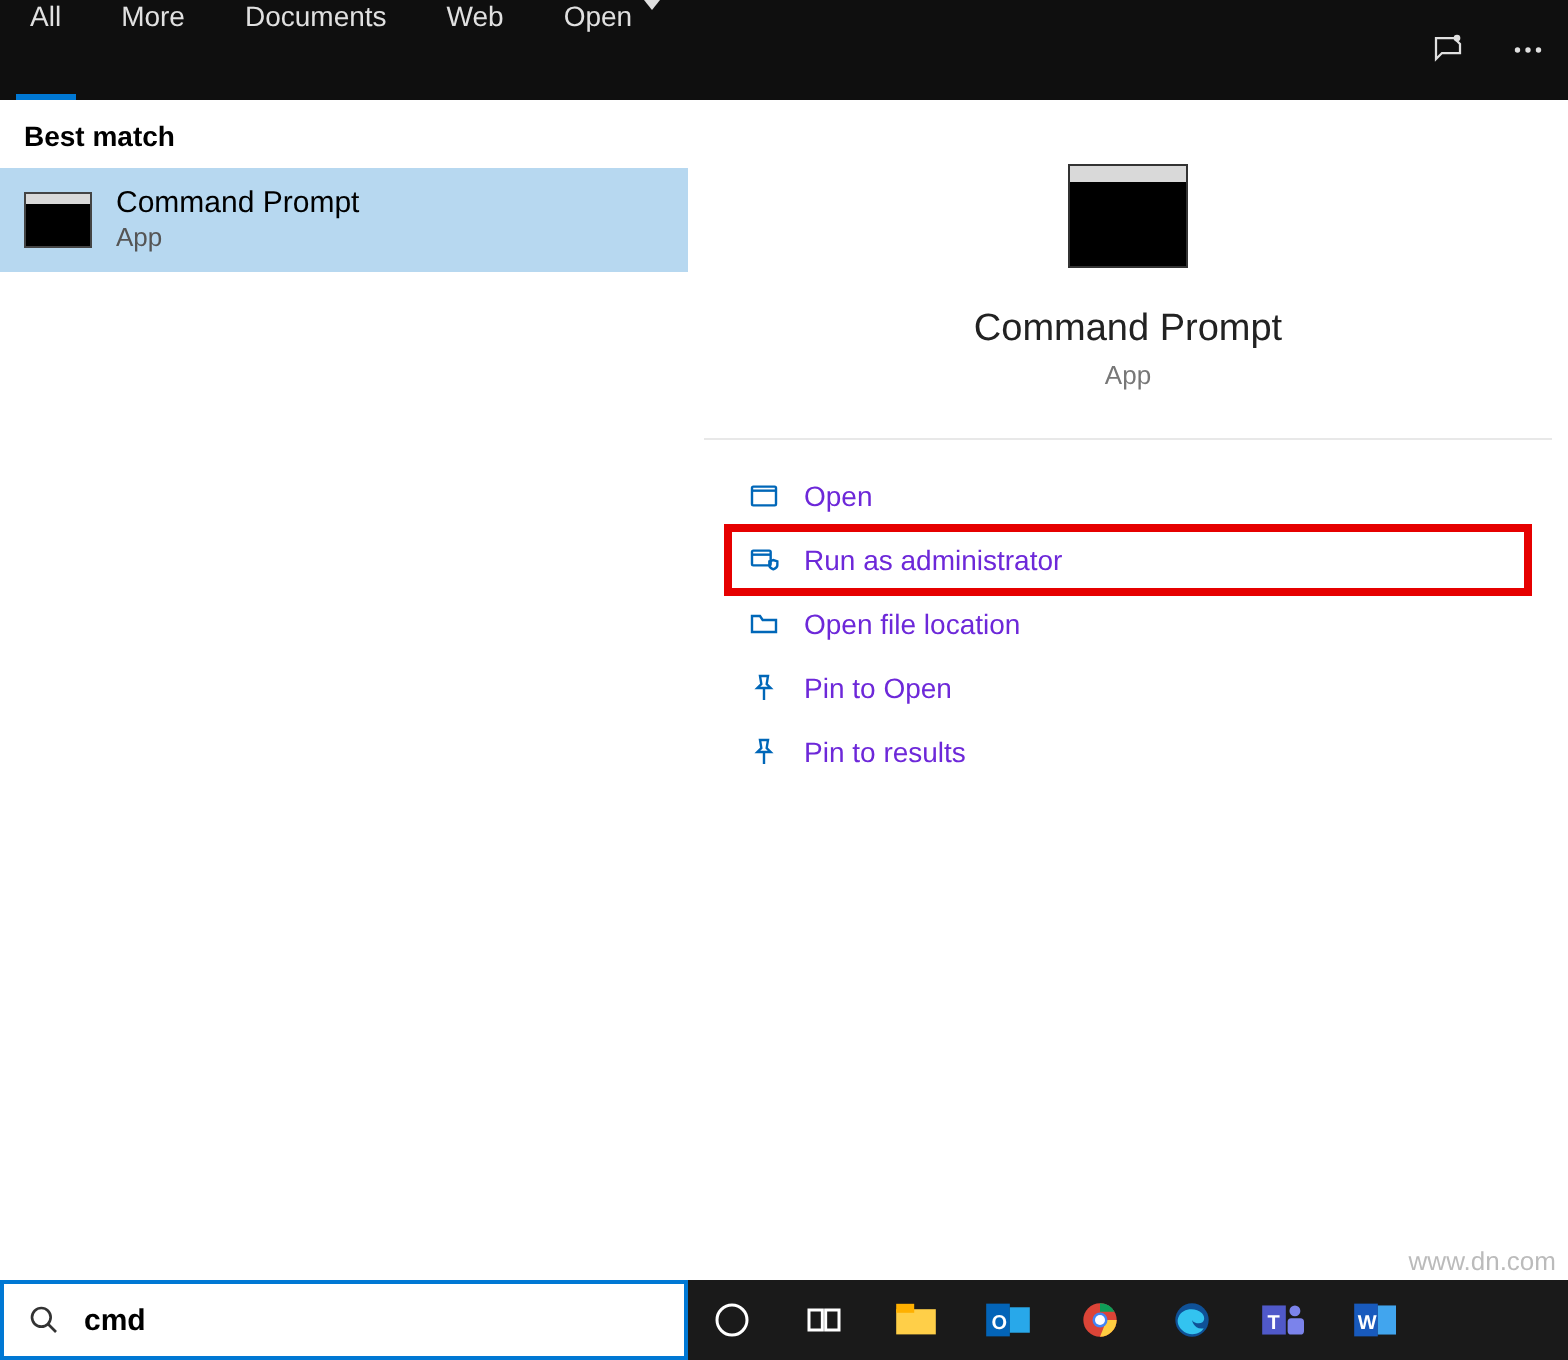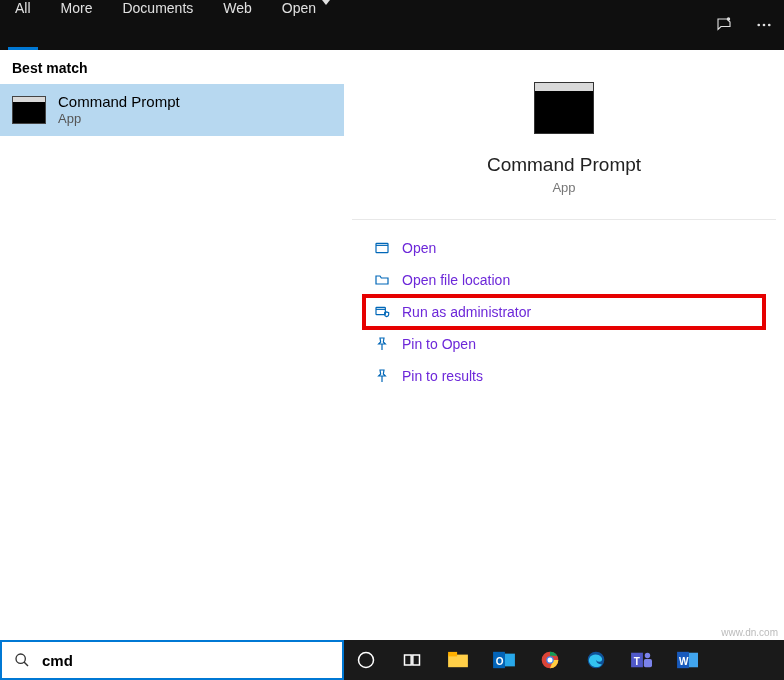--- a/index.html
+++ b/index.html
@@ -42,21 +42,21 @@
   .action-item { display:flex; align-items:center; padding:8px 10px; font-size:14px; color:#6d28d9; cursor:pointer; }
   .action-item .aicon { width:28px; color:#0067b8; display:flex; }
   .action-item.highlight { outline:4px solid #e60000; outline-offset:-2px; }
   
   .searchbox-wrap { position:absolute; left:0; bottom:0; height:40px; width:344px; background:#fff; border:2px solid #0078d4; display:flex; align-items:center; }
   .searchbox-wrap .sicon { width:40px; display:flex; justify-content:center; color:#333; }
   .searchbox-wrap input { border:0; outline:0; flex:1; font-size:15px; font-weight:600; color:#000; background:transparent; }
   
   .taskbar { position:absolute; left:344px; right:0; bottom:0; height:40px; background:#1a1a1a; display:flex; align-items:center; padding-left:10px; gap:22px; }
   .taskbar .tb-icon { width:24px; height:24px; display:flex; align-items:center; justify-content:center; }
-  .watermark { position:absolute; right:6px; bottom:42px; font-size:10px; color:#bbb; }
+  .watermark { position:absolute; right:6px; bottom:42px; font-size:13px; color:#bbb; }
   
   svg { display:block; }
 </style>
 </head>
 <body>
 
 <div class="search-panel">
 
   <div class="tabbar">
     <div class="tab active">
@@ -112,37 +112,37 @@
       <div class="actions">
         <div class="action-item">
           <span class="aicon">
               <svg width="16" height="16" viewBox="0 0 24 24" fill="none" stroke="currentColor" stroke-width="1.8">
                 <rect x="3" y="5" width="18" height="14" rx="1"></rect>
                 <path d="M3 8h18"></path>
               </svg>
             </span>
           <span>Open</span>
         </div>
-        <div class="action-item">
-          <span class="aicon">
-              <svg width="16" height="16" viewBox="0 0 24 24" fill="none" stroke="currentColor" stroke-width="1.8">
-                <path d="M3 6h6l2 3h10v9H3z"></path>
-              </svg>
-            </span>
-          <span>Open file location</span>
-        </div>
         <div class="action-item highlight">
           <span class="aicon">
               <svg width="16" height="16" viewBox="0 0 24 24" fill="none" stroke="currentColor" stroke-width="1.8">
                 <rect x="3" y="5" width="14" height="11" rx="1"></rect>
                 <path d="M3 8h14"></path>
                 <path d="M16 13l3-1 3 1v3c0 2-3 3-3 3s-3-1-3-3z"></path>
               </svg>
             </span>
           <span>Run as administrator</span>
+        </div>
+        <div class="action-item">
+          <span class="aicon">
+              <svg width="16" height="16" viewBox="0 0 24 24" fill="none" stroke="currentColor" stroke-width="1.8">
+                <path d="M3 6h6l2 3h10v9H3z"></path>
+              </svg>
+            </span>
+          <span>Open file location</span>
         </div>
         <div class="action-item">
           <span class="aicon">
               <svg width="16" height="16" viewBox="0 0 24 24" fill="none" stroke="currentColor" stroke-width="1.8">
                 <path d="M9 3h6l-1 6 3 3H7l3-3z"></path>
                 <line x1="12" y1="12" x2="12" y2="21"></line>
               </svg>
             </span>
           <span>Pin to Open</span>
         </div>

